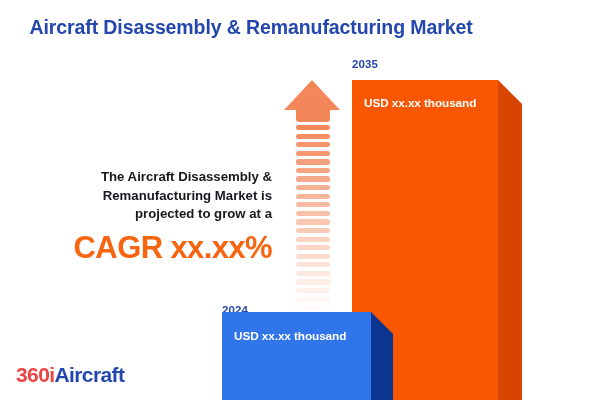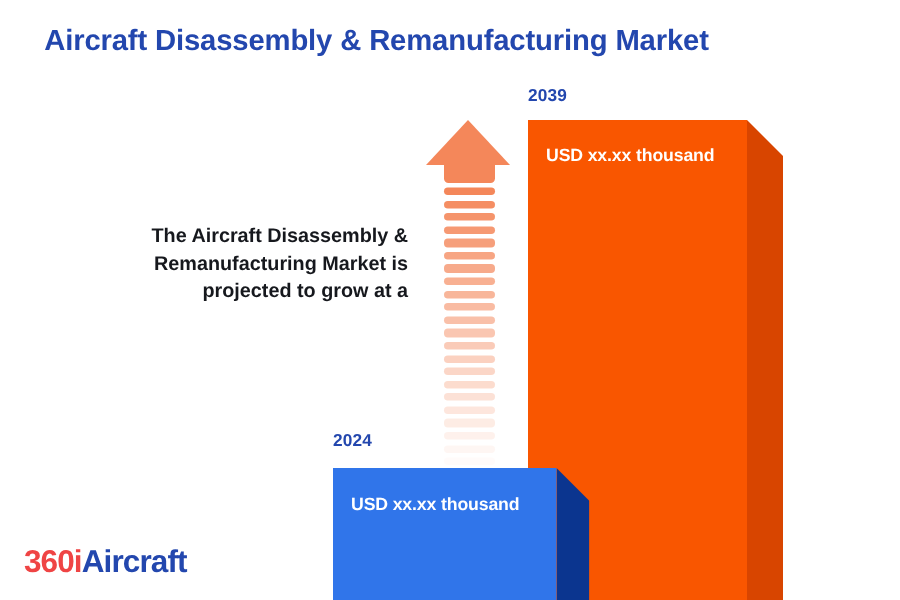--- a/index.html
+++ b/index.html
@@ -38,20 +38,21 @@
     left: 40px;
     top: 148px;
     width: 232px;
     text-align: right;
   }
   #statement-text {
     font-size: 13.2px;
     font-weight: bold;
     line-height: 1.42;
     color: #16181D;
+    margin-top: 20px;
   }
   #cagr-value {
     margin-top: 8px;
     font-size: 31px;
     font-weight: bold;
     color: #F86511;
     letter-spacing: -0.6px;
     line-height: 1.05;
     white-space: nowrap;
   }
@@ -144,21 +145,21 @@
   }
 
   
   #bar-2024 {
     left: 222px;
     top: 288px;
   }
   #bar-2024-label {
     position: absolute;
     left: 0;
-    top: 0;
+    top: 16px;
     font-size: 11.5px;
     font-weight: bold;
     color: #2347AE;
     letter-spacing: 0.1px;
     text-align: center;
   }
   #bar-2024-front {
     position: absolute;
     left: 0;
     top: 24px;
@@ -201,20 +202,21 @@
 </style>
 </head>
 <body>
 
 <div id="infographic">
 
   <div id="chart-title">Aircraft Disassembly &amp; Remanufacturing Market</div>
 
   <div id="statement-block">
     <div id="statement-text">The Aircraft Disassembly &amp; Remanufacturing Market is projected to grow at a</div>
+    <div id="cagr-value">CAGR xx.xx%</div>
   </div>
 
   <div id="growth-arrow">
     <div id="arrow-head"></div>
     <div id="arrow-neck"></div>
     <div id="arrow-stripes">
         <div class="arrow-stripe" style="opacity: 1;"></div>
         <div class="arrow-stripe" style="opacity: 0.946;"></div>
         <div class="arrow-stripe" style="opacity: 0.896;"></div>
         <div class="arrow-stripe" style="opacity: 0.847;"></div>
@@ -233,21 +235,21 @@
         <div class="arrow-stripe" style="opacity: 0.251;"></div>
         <div class="arrow-stripe" style="opacity: 0.206;"></div>
         <div class="arrow-stripe" style="opacity: 0.162;"></div>
         <div class="arrow-stripe" style="opacity: 0.118;"></div>
         <div class="arrow-stripe" style="opacity: 0.074;"></div>
         <div class="arrow-stripe" style="opacity: 0.03;"></div>
       </div>
   </div>
 
   <div id="bar-2032" class="bar-group">
-    <div id="bar-2032-label">2039</div>
+    <div id="bar-2032-label">2035</div>
     <div id="bar-2032-front"></div>
     <div id="bar-2032-side"></div>
     <div id="bar-2032-value">USD xx.xx thousand</div>
   </div>
 
   <div id="bar-2024" class="bar-group">
     <div id="bar-2024-label">2024</div>
     <div id="bar-2024-front"></div>
     <div id="bar-2024-side"></div>
     <div id="bar-2024-value">USD xx.xx thousand</div>

